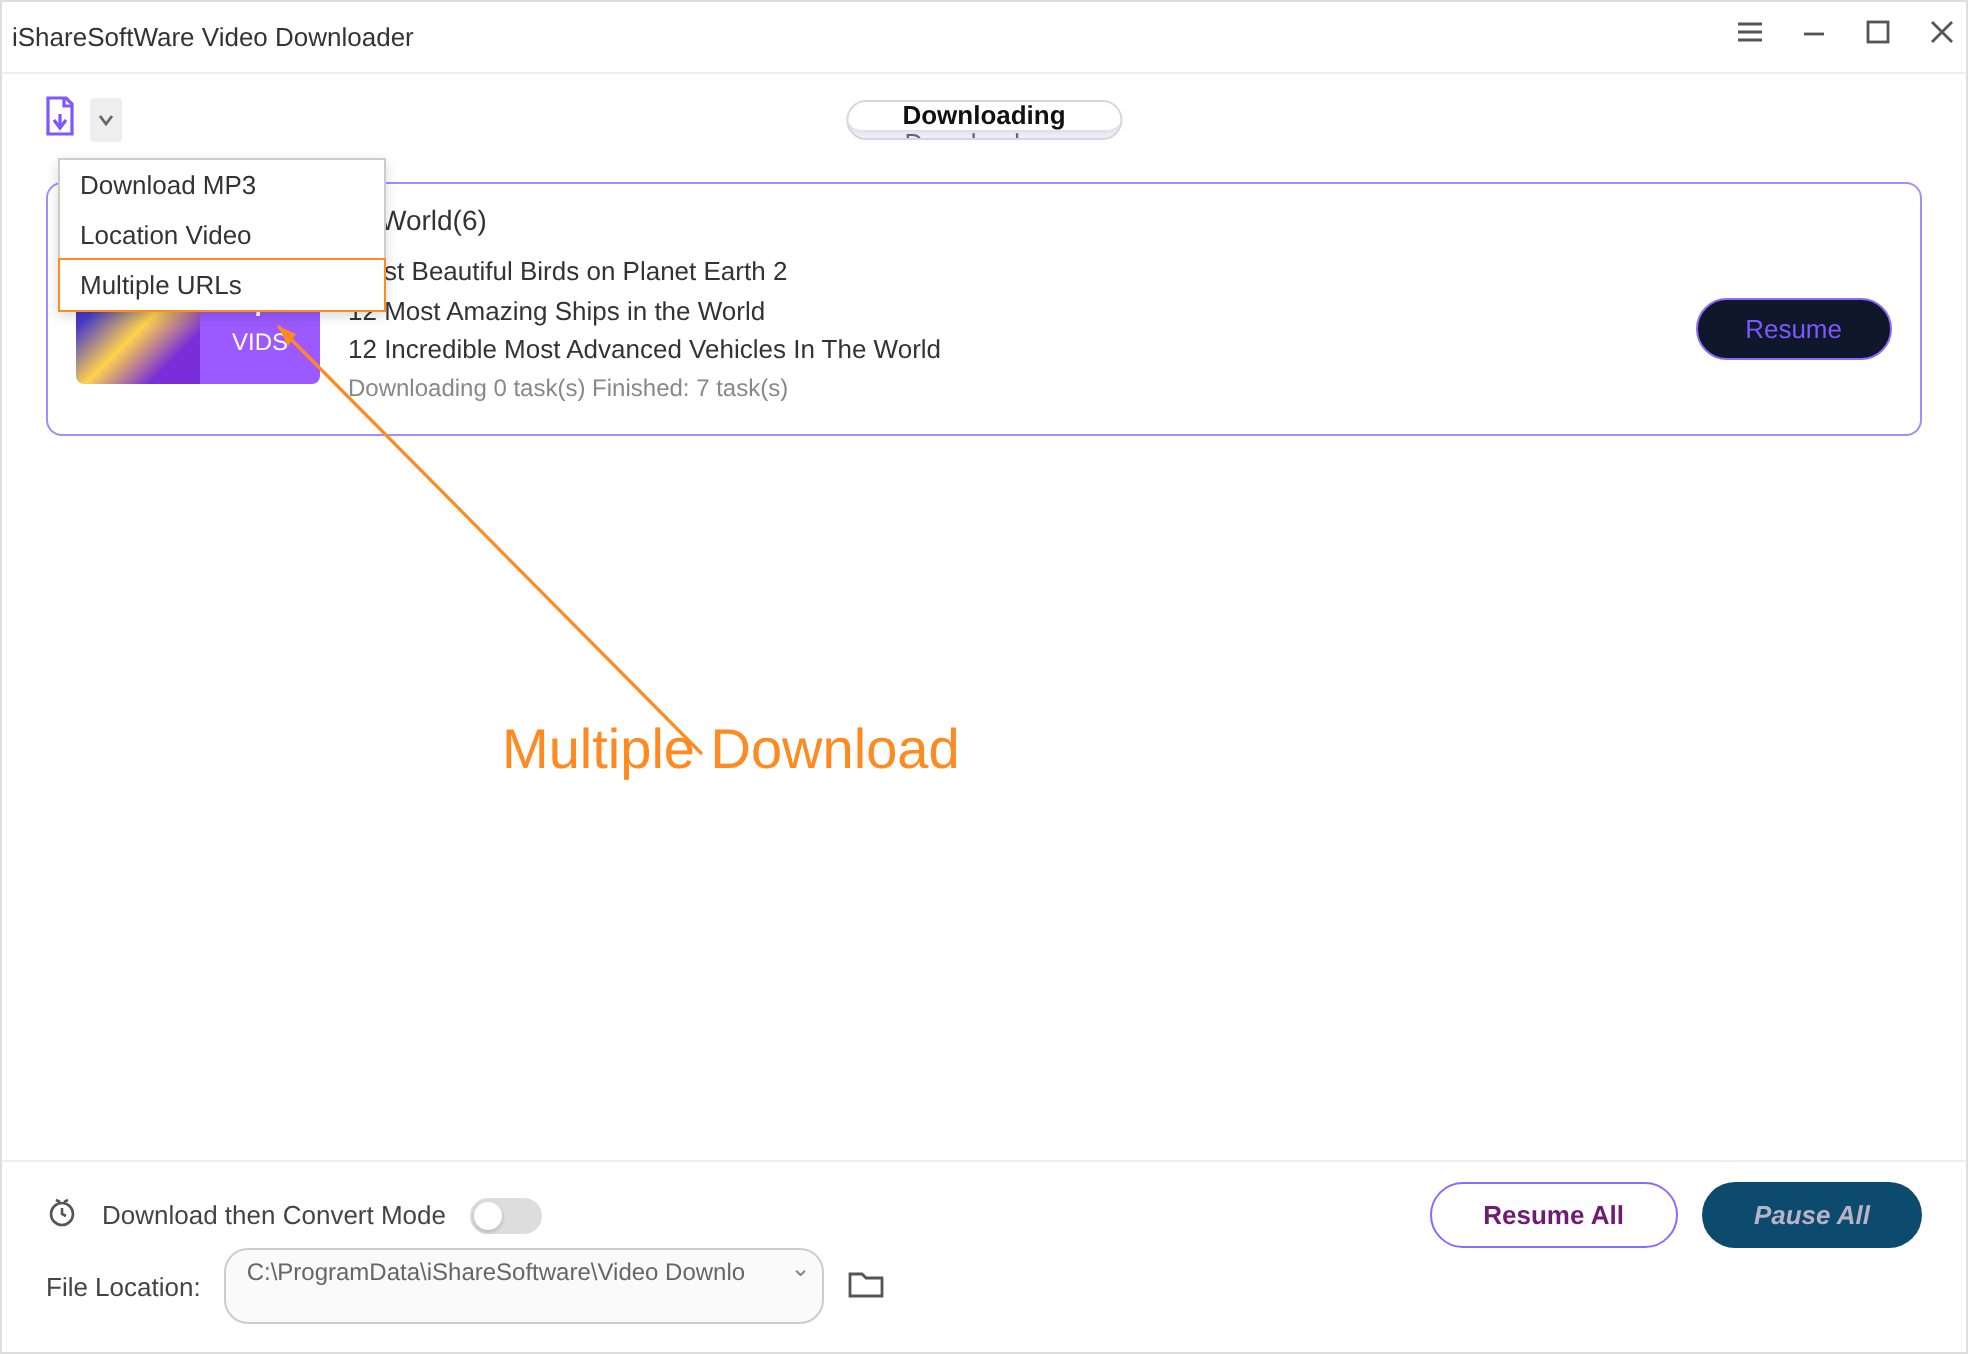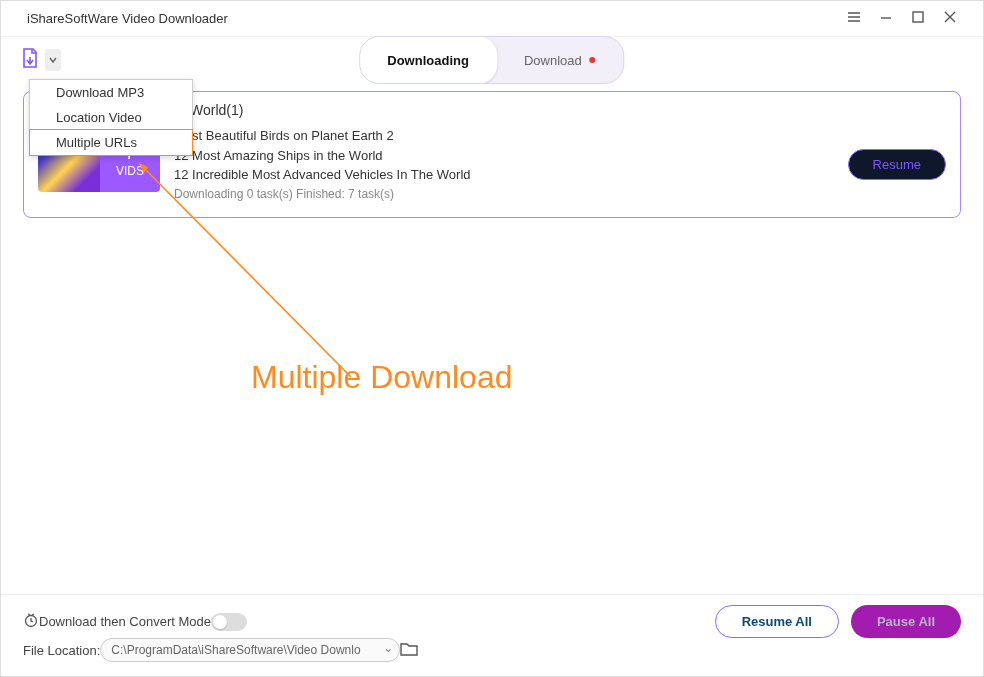--- a/index.html
+++ b/index.html
@@ -1,28 +1,28 @@
 <!DOCTYPE html>
 <html><head>
 <meta charset="utf-8">
 <style>
 * { margin: 0; padding: 0; box-sizing: border-box; font-family: -apple-system, BlinkMacSystemFont, "Segoe UI", Arial, sans-serif; }
 body { width: 984px; height: 677px; background: #fff; border: 1px solid #ddd; display: flex; flex-direction: column; position: relative; }
 
-.titlebar { height: 36px; display: flex; align-items: center; justify-content: space-between; padding: 0 26px; border-bottom: 1px solid #eee; }
+.titlebar { height: 36px; display: flex; align-items: center; justify-content: space-between; padding: 0 5px; border-bottom: 1px solid #eee; }
 .title { font-size: 13px; color: #333; font-weight: 500; }
 .winctrl { display: flex; gap: 18px; align-items: center; }
 .winctrl span { cursor: pointer; color: #555; }
 
 .toolbar { height: 46px; display: flex; align-items: center; padding: 0 20px; position: relative; }
 .left-tool { display: flex; align-items: center; gap: 6px; }
 .add-icon { color: #7e57ff; }
 .chev-btn { width: 16px; height: 22px; background: #eee; border-radius: 2px; display: flex; align-items: center; justify-content: center; cursor: pointer; }
 
-.segmented { position: absolute; left: 50%; transform: translateX(-50%); display: flex; border: 1px solid #d8d4e6; border-radius: 20px; overflow: hidden; height: 48px; }
+.segmented { position: absolute; left: 50%; transform: translateX(-50%); display: flex; border: 1px solid #d8d4e6; border-radius: 20px; overflow: hidden; height: 20px; flex-direction: column; }
 .seg { padding: 0 28px; display: flex; align-items: center; gap: 8px; font-size: 13px; color: #666; cursor: pointer; }
 .seg.active { background: #fff; color: #111; font-weight: 600; border-radius: 20px; box-shadow: 0 1px 3px rgba(0,0,0,0.1); margin: -1px; }
 .segmented { background: #f2eff8; }
 .red-dot { width: 6px; height: 6px; border-radius: 50%; background: #e53935; }
 
 .right-tool { margin-left: auto; display: flex; align-items: center; gap: 14px; }
 .trash { color: #555; cursor: pointer; }
 .hs-label { font-size: 13px; color: #444; }
 .toggle { width: 36px; height: 18px; background: #ddd; border-radius: 10px; position: relative; cursor: pointer; }
 .toggle::after { content: ""; position: absolute; width: 14px; height: 14px; background: #fff; border-radius: 50%; top: 2px; left: 2px; box-shadow: 0 1px 2px rgba(0,0,0,0.2); }
@@ -34,35 +34,35 @@
 .card-body { display: flex; gap: 14px; align-items: flex-start; }
 .thumb { width: 122px; height: 66px; display: flex; border-radius: 4px; overflow: hidden; }
 .thumb-img { width: 62px; height: 66px; background: linear-gradient(135deg, #1b2a6e 0%, #4a3cc9 30%, #ffd34d 55%, #7a2ed8 80%); }
 .thumb-badge { width: 60px; height: 66px; background: #9b59ff; color: #fff; display: flex; flex-direction: column; align-items: center; justify-content: center; font-size: 12px; }
 .thumb-badge .num { font-size: 20px; font-weight: 300; }
 .lines { flex: 1; font-size: 13px; color: #333; line-height: 1.5; }
 .lines .status { color: #888; font-size: 12px; }
 .resume-btn { border: 1.5px solid #8a6aff; color: #7e57ff; background: #0f172a; border-radius: 18px; padding: 7px 24px; font-size: 13px; cursor: pointer; align-self: center; }
 
 .dropdown { position: absolute; left: 28px; top: 78px; width: 164px; background: #fff; border: 1px solid #ccc; box-shadow: 0 2px 6px rgba(0,0,0,0.15); z-index: 10; }
-.dropdown .item { padding: 5px 26px; font-size: 13px; color: #333; cursor: pointer; }
+.dropdown .item { padding: 5px 10px; font-size: 13px; color: #333; cursor: pointer; }
 .dropdown .item.hl { border: 1.5px solid #ff8a1f; margin: -1px; }
 
 .annotation-line { position: absolute; z-index: 5; pointer-events: none; }
-.annotation-text { position: absolute; left: 250px; top: 358px; font-size: 32px; color: #ff8a1f; z-index: 5; pointer-events: none; }
+.annotation-text { position: absolute; left: 250px; top: 358px; font-size: 28px; color: #ff8a1f; z-index: 5; pointer-events: none; }
 
 .footer { border-top: 1px solid #eee; padding: 10px 22px 14px; }
-.footer-row { display: flex; align-items: center; font-size: 13px; color: #444; }
+.footer-row { display: flex; align-items: center; gap: 12px; font-size: 13px; color: #444; }
 .footer-row + .footer-row { }
-.path-box { border: 1px solid #ccc; border-radius: 12px; padding: 4px 24px 4px 10px; font-size: 12px; color: #666; background: #fafafa; width: 300px; white-space: nowrap; overflow: hidden; position: relative; }
+.path-box { border: 1px solid #ccc; border-radius: 12px; padding: 4px 24px 18px 10px; font-size: 12px; color: #666; background: #fafafa; width: 300px; white-space: nowrap; overflow: hidden; position: relative; }
 .path-box::after { content: "⌄"; position: absolute; right: 6px; top: 2px; color: #888; }
 .folder-ic { color: #555; cursor: pointer; }
 .footer-btns { display: flex; gap: 12px; margin-left: auto; }
-.btn-ra { border: 1.5px solid #8a6aff; color: #0c4a6e; background: #fff; border-radius: 18px; padding: 8px 26px; font-size: 13px; font-weight: 600; cursor: pointer; }
-.btn-pa { border: none; background: #a21caf; color: #b8b3c7; border-radius: 18px; padding: 8px 26px; font-size: 13px; font-weight: 600; cursor: not-allowed; }
+.btn-ra { border: 1.5px solid #8a6aff; color: #701a75; background: #fff; border-radius: 18px; padding: 8px 26px; font-size: 13px; font-weight: 600; cursor: pointer; }
+.btn-pa { border: none; background: #0c4a6e; color: #b8b3c7; border-radius: 18px; padding: 8px 26px; font-size: 13px; font-weight: 600; cursor: not-allowed; font-style: italic; }
 .clock-ic { color: #555; }
 </style>
 </head>
 <body>
 
 <div class="titlebar">
   <div class="title">iShareSoftWare Video Downloader</div>
   <div class="winctrl">
     <span>
       <svg width="14" height="14" viewBox="0 0 14 14">
@@ -108,21 +108,21 @@
     <div class="seg">
       <span>Download</span>
       <span class="red-dot"></span>
     </div>
   </div>
 
 </div>
 
 <div class="content">
   <div class="card">
-    <div class="card-title">World(1)</div>
+    <div class="card-title">World(6)</div>
     <div class="card-body">
       <div class="thumb">
         <div class="thumb-img"></div>
         <div class="thumb-badge">
           <div class="num">7</div>
           <div>VIDS</div>
         </div>
       </div>
       <div class="lines">
         <div>Most Beautiful Birds on Planet Earth 2</div>

